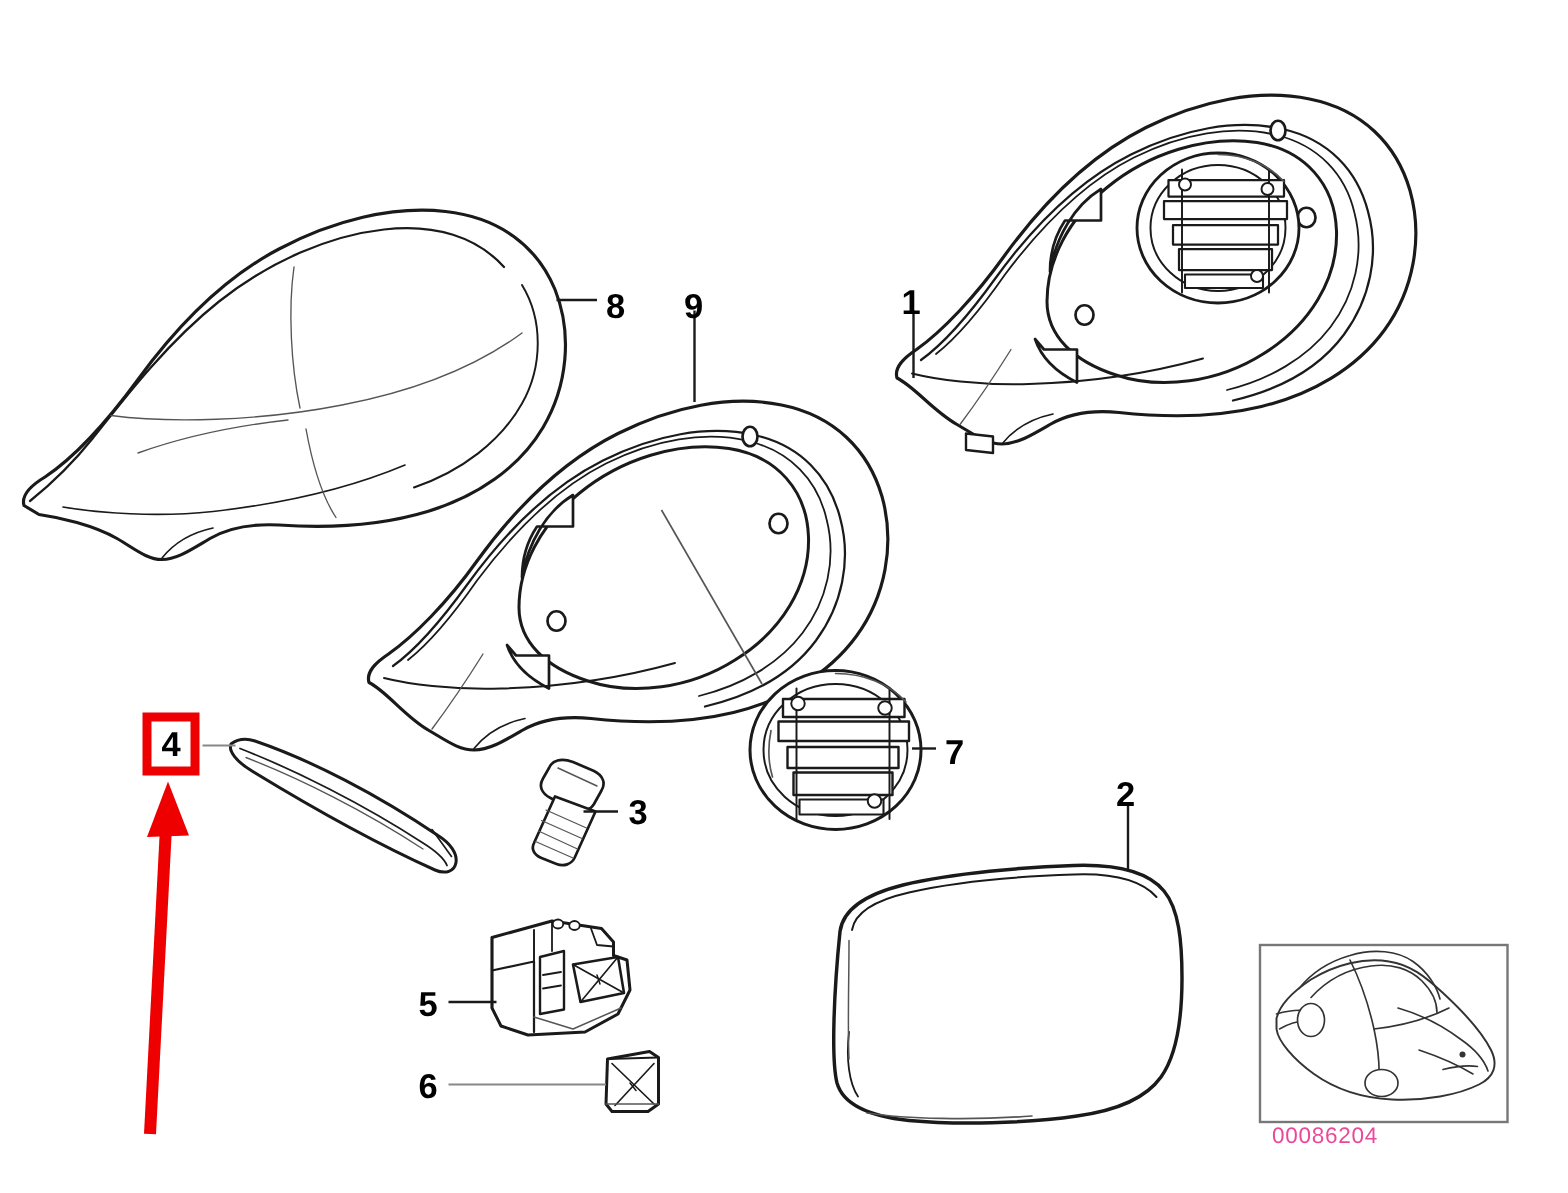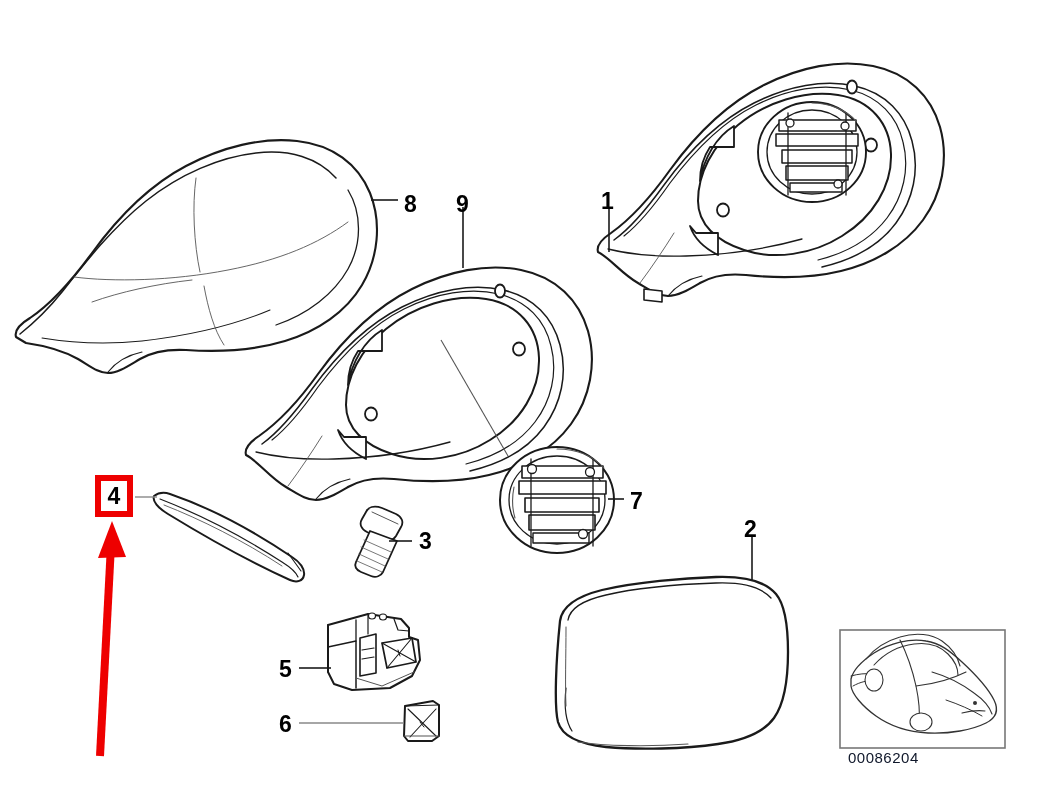--- a/index.html
+++ b/index.html
@@ -32,21 +32,21 @@
     font-size: 23px;
     color: #000000;
     line-height: 1;
     white-space: nowrap;
     user-select: none;
   }
   .ref-number {
     position: absolute;
     font-family: "Liberation Sans", sans-serif;
     font-size: 15px;
-    color: #0f172a;
+    color: #ec4899;
     letter-spacing: 0.5px;
     white-space: nowrap;
   }
   #highlight-box {
     position: absolute;
     box-sizing: border-box;
     border: 6px solid #ee0000;
     background: #ffffff;
   }
   #highlight-box .callout-num {

